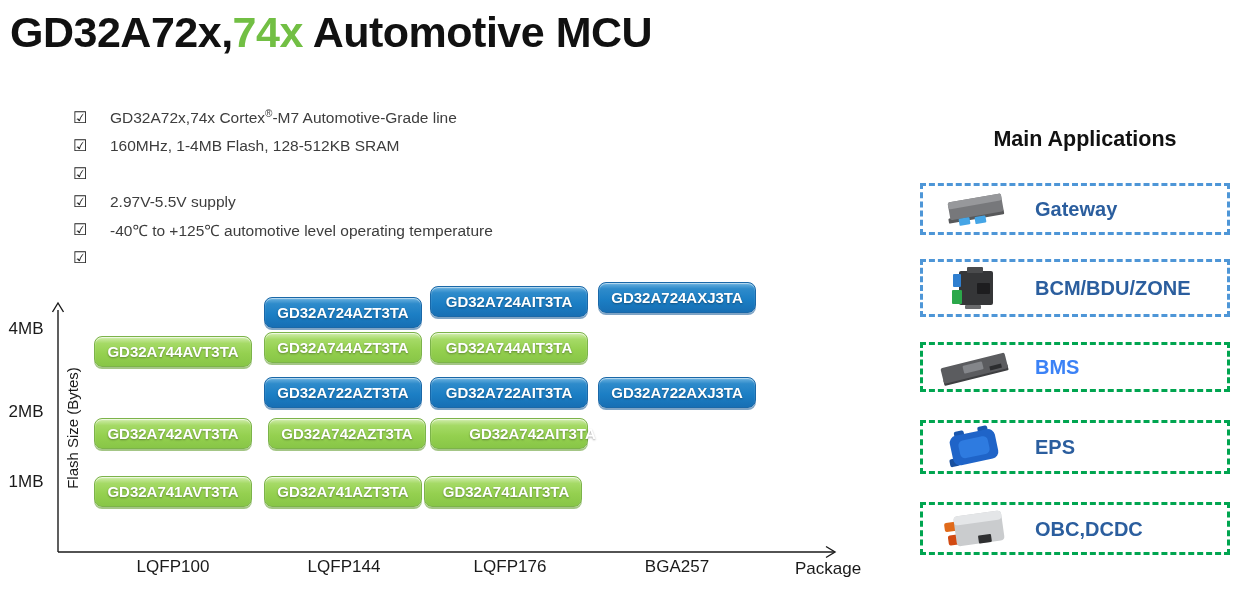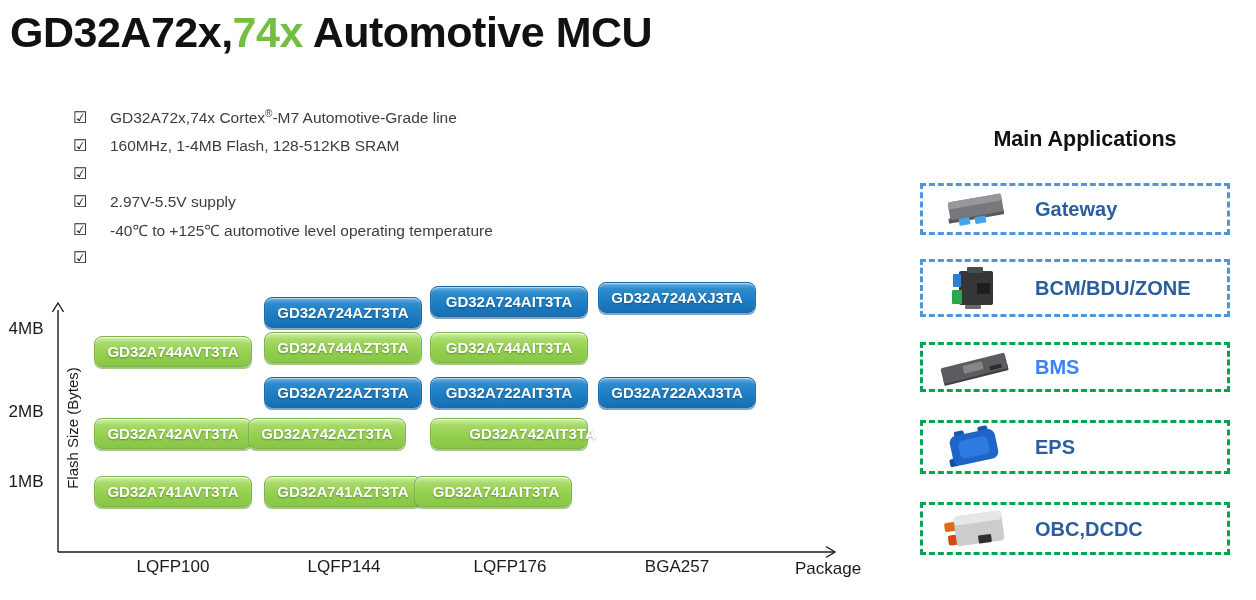--- a/index.html
+++ b/index.html
@@ -91,25 +91,25 @@
         <div class="chip chip-blue" style="left: 264px; top: 297px;">GD32A724AZT3TA</div>
         <div class="chip chip-blue" style="left: 430px; top: 286px;">GD32A724AIT3TA</div>
         <div class="chip chip-blue" style="left: 598px; top: 282px;">GD32A724AXJ3TA</div>
         <div class="chip chip-green" style="left: 94px; top: 320px; margin-top: 16px;">GD32A744AVT3TA</div>
         <div class="chip chip-green" style="left: 264px; top: 332px;">GD32A744AZT3TA</div>
         <div class="chip chip-green" style="left: 430px; top: 332px;">GD32A744AIT3TA</div>
         <div class="chip chip-blue" style="left: 264px; top: 377px;">GD32A722AZT3TA</div>
         <div class="chip chip-blue" style="left: 430px; top: 377px;">GD32A722AIT3TA</div>
         <div class="chip chip-blue" style="left: 598px; top: 377px;">GD32A722AXJ3TA</div>
         <div class="chip chip-green" style="left: 94px; top: 418px;">GD32A742AVT3TA</div>
-        <div class="chip chip-green" style="left: 248px; top: 418px;">GD32A742AZT3TA</div>
+        <div class="chip chip-green" style="left: 268px; top: 418px;">GD32A742AZT3TA</div>
         <div class="chip chip-green" style="left: 430px; top: 418px; padding-left: 47px;">GD32A742AIT3TA</div>
         <div class="chip chip-green" style="left: 94px; top: 476px;">GD32A741AVT3TA</div>
         <div class="chip chip-green" style="left: 264px; top: 476px;">GD32A741AZT3TA</div>
-        <div class="chip chip-green" style="left: 414px; top: 476px; padding-left: 6px;">GD32A741AIT3TA</div>
+        <div class="chip chip-green" style="left: 424px; top: 476px; padding-left: 6px;">GD32A741AIT3TA</div>
       </div>
     <div id="x-ticks">
         <div class="x-tick" style="left: 103px;">LQFP100</div>
         <div class="x-tick" style="left: 274px;">LQFP144</div>
         <div class="x-tick" style="left: 440px;">LQFP176</div>
         <div class="x-tick" style="left: 607px;">BGA257</div>
       </div>
     <div id="y-ticks">
         <div class="y-tick" style="top: 319px;">4MB</div>
         <div class="y-tick" style="top: 402px;">2MB</div>

